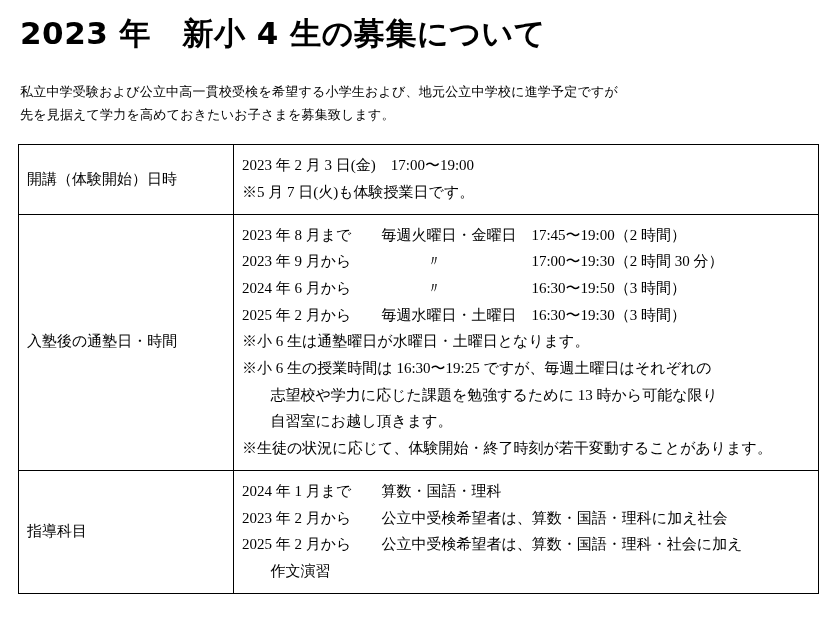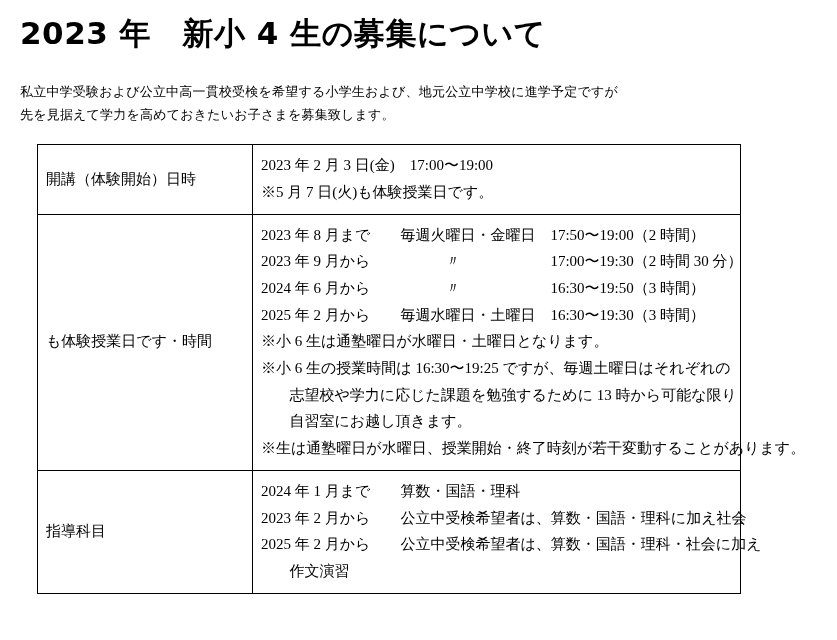--- a/index.html
+++ b/index.html
@@ -35,22 +35,22 @@
     font-size: 13px;
     line-height: 1.75;
     letter-spacing: 0.2px;
   }
   .intro p {
     margin: 0;
     white-space: pre-wrap;
   }
   table.info {
     border-collapse: collapse;
-    width: 704px;
-    margin-left: 19px;
+    width: 801px;
+    margin-left: 0;
     table-layout: fixed;
     border-radius: 7px;
   }
   table.info td {
     border: 1px solid #000000;
     vertical-align: middle;
     font-size: 15px;
     line-height: 1.78;
     padding: 7px 8px 8px 8px;
   }
@@ -85,31 +85,31 @@
   <table class="info">
     <tbody>
       <tr>
         <td class="label">開講（体験開始）日時</td>
         <td class="value">
           <span class="ln">2023 年 2 月 3 日(金)　17:00〜19:00</span>
           <span class="ln">※5 月 7 日(火)も体験授業日です。</span>
         </td>
       </tr>
       <tr>
-        <td class="label">も体験授業日です・時間</td>
+        <td class="label">入塾後の通塾日・時間</td>
         <td class="value">
-          <span class="ln">2023 年 8 月まで　　毎週火曜日・金曜日　17:50〜19:00（2 時間）</span>
+          <span class="ln">2023 年 8 月まで　　毎週火曜日・金曜日　17:45〜19:00（2 時間）</span>
           <span class="ln">2023 年 9 月から　　　　　〃　　　　　　17:00〜19:30（2 時間 30 分）</span>
           <span class="ln">2024 年 6 月から　　　　　〃　　　　　　16:30〜19:50（3 時間）</span>
           <span class="ln">2025 年 2 月から　　毎週水曜日・土曜日　16:30〜19:30（3 時間）</span>
           <span class="ln">※小 6 生は通塾曜日が水曜日・土曜日となります。</span>
           <span class="ln">※小 6 生の授業時間は 16:30〜19:25 ですが、毎週土曜日はそれぞれの</span>
           <span class="ln indent">志望校や学力に応じた課題を勉強するために 13 時から可能な限り</span>
           <span class="ln indent">自習室にお越し頂きます。</span>
-          <span class="ln">※生は通塾曜日が水曜日、授業開始・終了時刻が若干変動することがあります。</span>
+          <span class="ln">※生徒の状況に応じて、体験開始・終了時刻が若干変動することがあります。</span>
         </td>
       </tr>
       <tr>
         <td class="label">指導科目</td>
         <td class="value">
           <span class="ln">2024 年 1 月まで　　算数・国語・理科</span>
           <span class="ln">2023 年 2 月から　　公立中受検希望者は、算数・国語・理科に加え社会</span>
           <span class="ln">2025 年 2 月から　　公立中受検希望者は、算数・国語・理科・社会に加え</span>
           <span class="ln indent">作文演習</span>
         </td>

